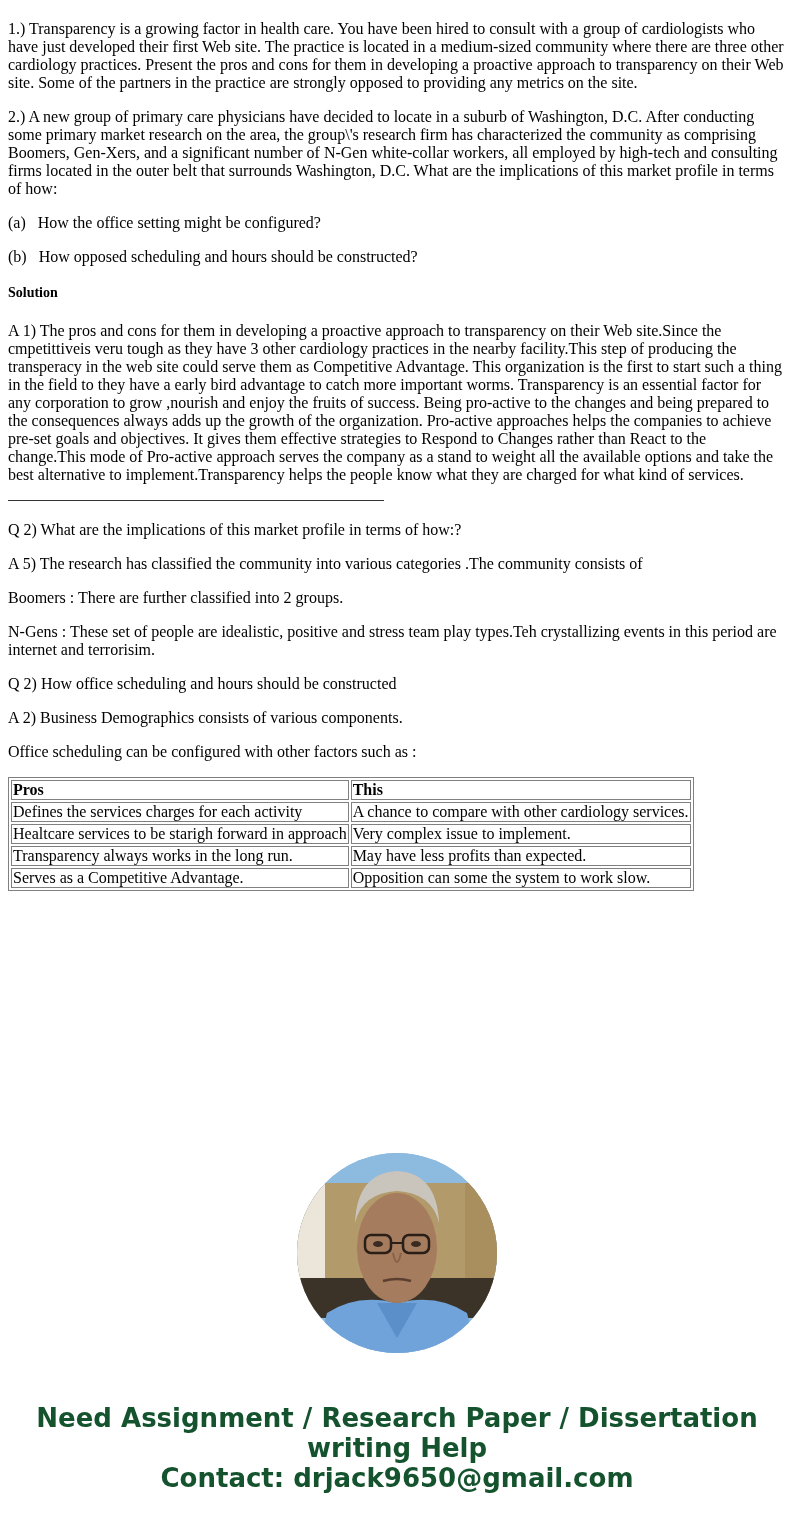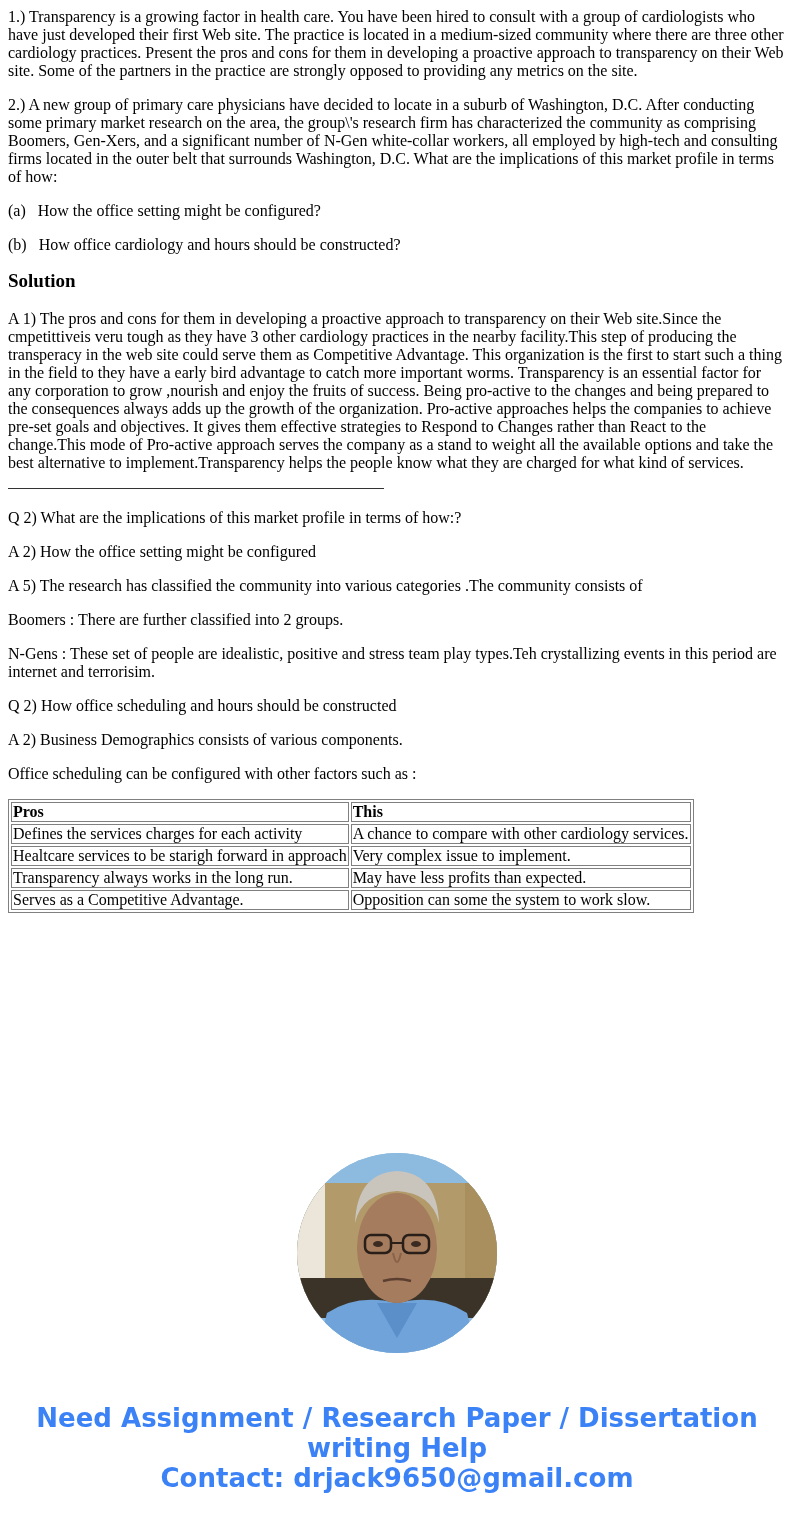--- a/index.html
+++ b/index.html
@@ -6,25 +6,25 @@
   body {
     width: 794px;
     height: 1523px;
     overflow: hidden;
     position: relative;
     font-family: "Liberation Serif", serif;
     font-size: 16px;
     line-height: 18px;
     color: #000;
   }
-  .content { padding: 8px 8px 0 8px; }
+  .content { padding: 20px 8px 0 8px; }
   p { margin: 0 0 16px 0; }
   h3 {
     font-family: "Liberation Serif", serif;
-    font-size: 19px;
+    font-size: 14px;
     font-weight: bold;
     margin: 14px 0 18px 0;
     line-height: 22px;
   }
   hr.sep {
     width: 376px;
     margin: 16px 0 20px 0;
     border: 0;
     border-top: 1px solid #333;
     height: 0;
@@ -57,40 +57,39 @@
   .promo {
     position: absolute;
     left: 0;
     top: 1403px;
     width: 794px;
     text-align: center;
     font-family: "DejaVu Sans", sans-serif;
     font-weight: bold;
     font-size: 26px;
     line-height: 30px;
-    color: #3b82f6;
+    color: #14532d;
   }
 </style>
 </head>
 <body>
 
 <div class="content">
   <p>1.) Transparency is a growing factor in health care. You have been hired to consult with a group of cardiologists who have just developed their first Web site. The practice is located in a medium-sized community where there are three other cardiology practices. Present the pros and cons for them in developing a proactive approach to transparency on their Web site. Some of the partners in the practice are strongly opposed to providing any metrics on the site.</p>
   <p>2.) A new group of primary care physicians have decided to locate in a suburb of Washington, D.C. After conducting some primary market research on the area, the group\'s research firm has characterized the community as comprising Boomers, Gen-Xers, and a significant number of N-Gen white-collar workers, all employed by high-tech and consulting firms located in the outer belt that surrounds Washington, D.C. What are the implications of this market profile in terms of how:</p>
   <p style="white-space:pre">(a)   How the office setting might be configured?</p>
-  <p style="white-space:pre">(b)   How office cardiology and hours should be constructed?</p>
+  <p style="white-space:pre">(b)   How opposed scheduling and hours should be constructed?</p>
 
   <h3>Solution</h3>
 
   <p>A 1) The pros and cons for them in developing a proactive approach to transparency on their Web site.Since the cmpetittiveis veru tough as they have 3 other cardiology practices in the nearby facility.This step of producing the transperacy in the web site could serve them as Competitive Advantage. This organization is the first to start such a thing in the field to they have a early bird advantage to catch more important worms. Transparency is an essential factor for any corporation to grow ,nourish and enjoy the fruits of success. Being pro-active to the changes and being prepared to the consequences always adds up the growth of the organization. Pro-active approaches helps the companies to achieve pre-set goals and objectives. It gives them effective strategies to Respond to Changes rather than React to the change.This mode of Pro-active approach serves the company as a stand to weight all the available options and take the best alternative to implement.Transparency helps the people know what they are charged for what kind of services.</p>
 
   <hr class="sep">
 
   <p>Q 2) What are the implications of this market profile in terms of how:?</p>
-  <p>A 2) How the office setting might be configured</p>
   <p>A 5) The research has classified the community into various categories .The community consists of</p>
   <p>Boomers : There are further classified into 2 groups.</p>
   <p>N-Gens : These set of people are idealistic, positive and stress team play types.Teh crystallizing events in this period are internet and terrorisim.</p>
   <p>Q 2) How office scheduling and hours should be constructed</p>
   <p>A 2) Business Demographics consists of various components.</p>
   <p style="margin-bottom:16px">Office scheduling can be configured with other factors such as :</p>
 
   <table class="pc">
     <tbody>
         <tr>

